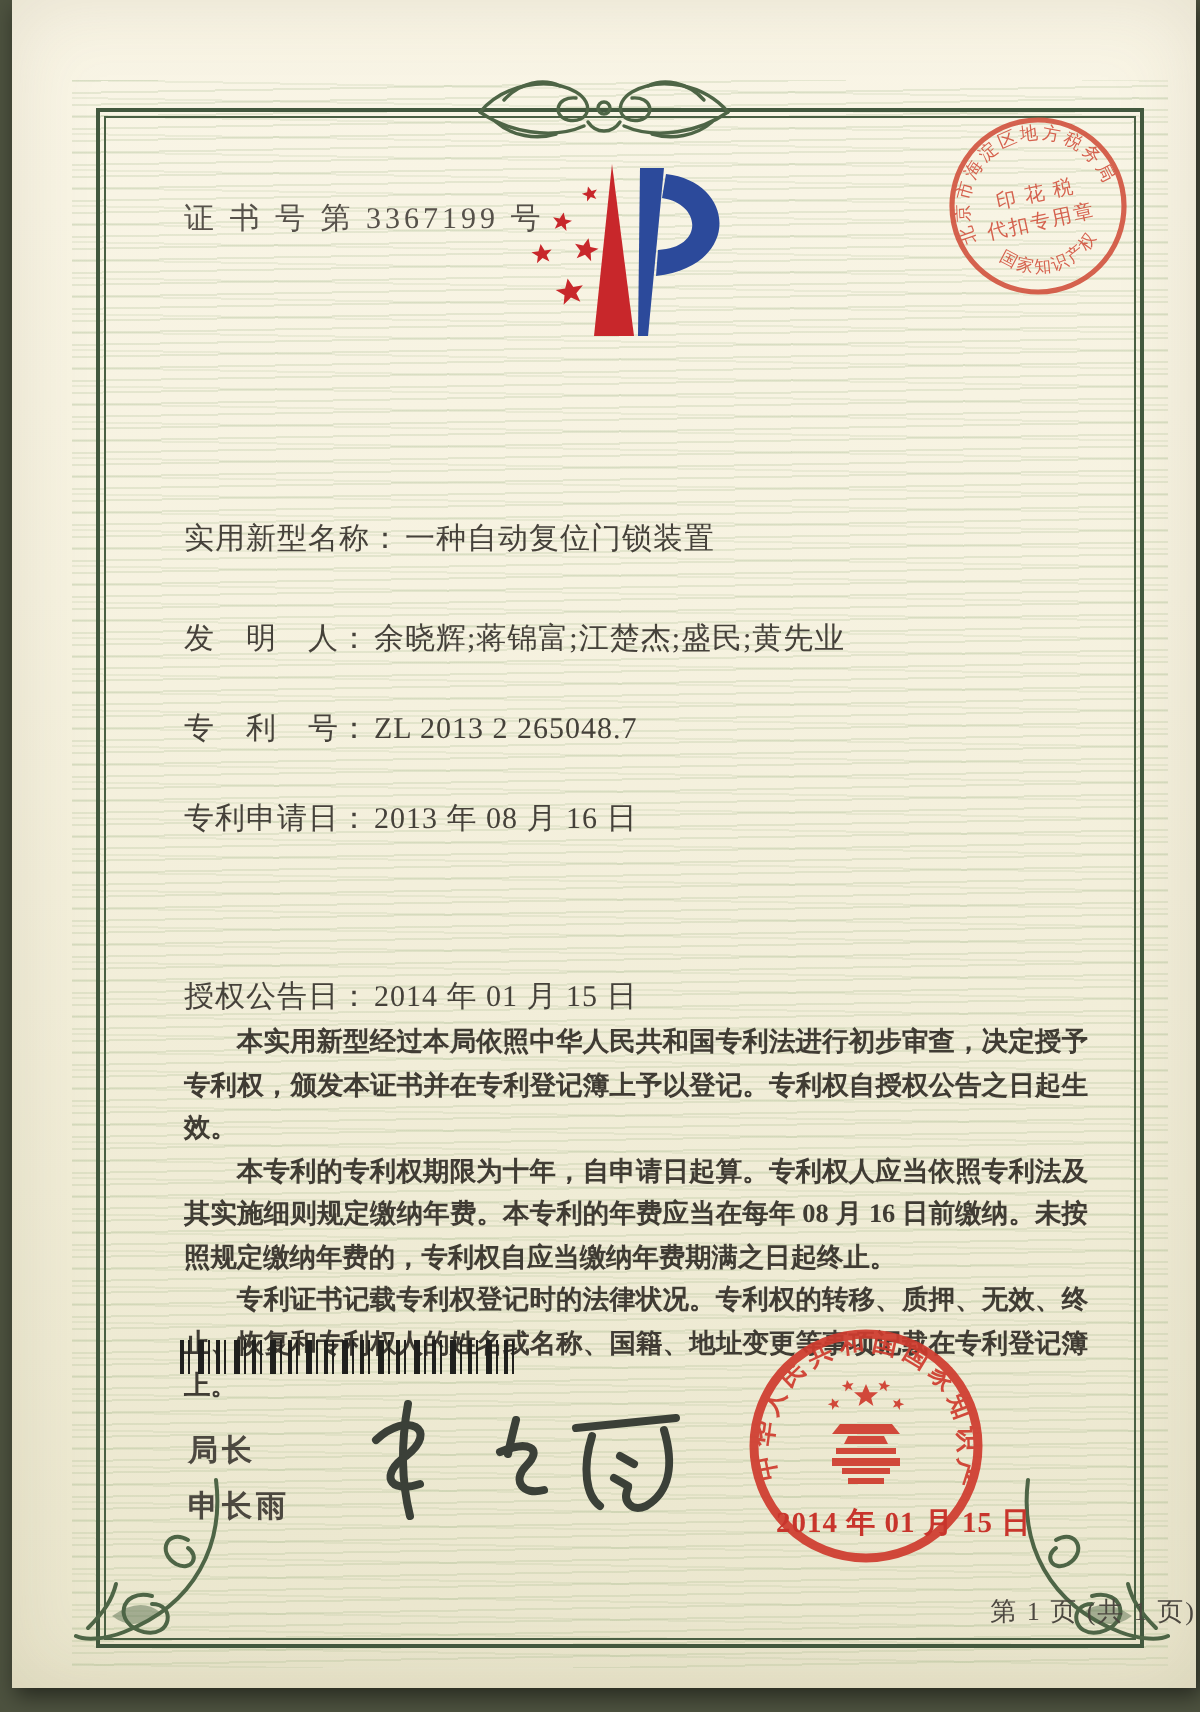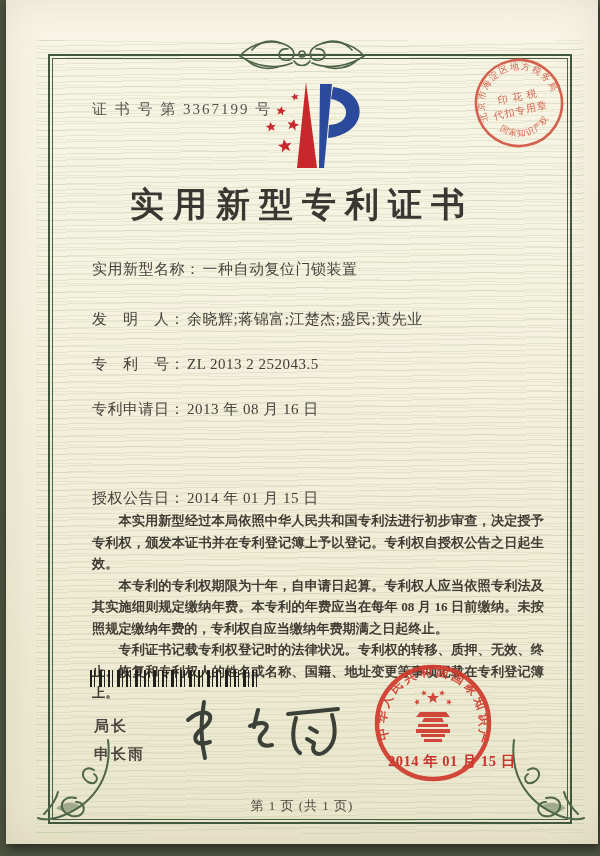--- a/index.html
+++ b/index.html
@@ -37,21 +37,21 @@
       #20201e 0 2px, rgba(0,0,0,0) 2px 4px,
       #20201e 4px 5px, rgba(0,0,0,0) 5px 9px,
       #20201e 9px 12px, rgba(0,0,0,0) 12px 14px,
       #20201e 14px 15px, rgba(0,0,0,0) 15px 18px);}
   .signer{position:absolute;left:88px;top:712px;z-index:2;font-size:15px;color:#4c4840;
     letter-spacing:2px;line-height:28px;font-weight:bold;}
   .signature{position:absolute;left:168px;top:690px;z-index:2;}
   .seal{position:absolute;left:366px;top:662px;z-index:3;opacity:.92;}
   .sealdate{position:absolute;left:382px;top:752px;z-index:4;font-size:14.5px;
     color:#c8352c;letter-spacing:.5px;white-space:nowrap;font-weight:bold;}
-  .pagefooter{position:absolute;left:0;right:0;top:797px;z-index:2;text-align:center;
+  .pagefooter{position:absolute;left:0;right:0;top:797px;z-index:2;text-align:right;
     font-size:13px;letter-spacing:1px;color:#4c4840;}
   .stampring{fill:none;stroke:#d14e3a;}
   .stamptext{fill:#d14e3a;font-family:"Liberation Serif",serif;}
   .sealtext{fill:#cf3b2e;font-family:"Liberation Serif",serif;font-weight:bold;}
   .green{stroke:#4e6546;fill:none;stroke-linecap:round;}
 </style>
 </head>
 <body>
 
 <div class="paper">
@@ -127,30 +127,29 @@
     <text class="stamptext" font-size="9" letter-spacing="1.5">
       <textPath href="#tsTop" startOffset="2">北京市海淀区地方税务局</textPath>
     </text>
     <text class="stamptext" font-size="8.5" letter-spacing="1">
       <textPath href="#tsBot" startOffset="4">国家知识产权局</textPath>
     </text>
     <text class="stamptext" x="47" y="44" font-size="10" text-anchor="middle" letter-spacing="1">印 花 税</text>
     <text class="stamptext" x="47" y="58" font-size="10" text-anchor="middle" letter-spacing="1">代扣专用章</text>
   </svg>
 
-  <h1 class="title">实用新型专利证书</h1>
 
   <div class="field" style="top:310px">
     <span class="flabel">发　明　人：</span><span class="fvalue">余晓辉;蒋锦富;江楚杰;盛民;黄先业</span>
   </div>
   <div class="field" style="top:260px">
     <span class="flabel">实用新型名称：</span><span class="fvalue">一种自动复位门锁装置</span>
   </div>
   <div class="field" style="top:355px">
-    <span class="flabel">专　利　号：</span><span class="fvalue">ZL 2013 2 252043.5</span>
+    <span class="flabel">专　利　号：</span><span class="fvalue">ZL 2013 2 265048.7</span>
   </div>
   <div class="field" style="top:400px">
     <span class="flabel">专利申请日：</span><span class="fvalue">2013 年 08 月 16 日</span>
   </div>
   <div class="field" style="top:489px">
     <span class="flabel">授权公告日：</span><span class="fvalue">2014 年 01 月 15 日</span>
   </div>
 
   <div class="bodytext">
     <p>本实用新型经过本局依照中华人民共和国专利法进行初步审查，决定授予专利权，颁发本证书并在专利登记簿上予以登记。专利权自授权公告之日起生效。</p>

